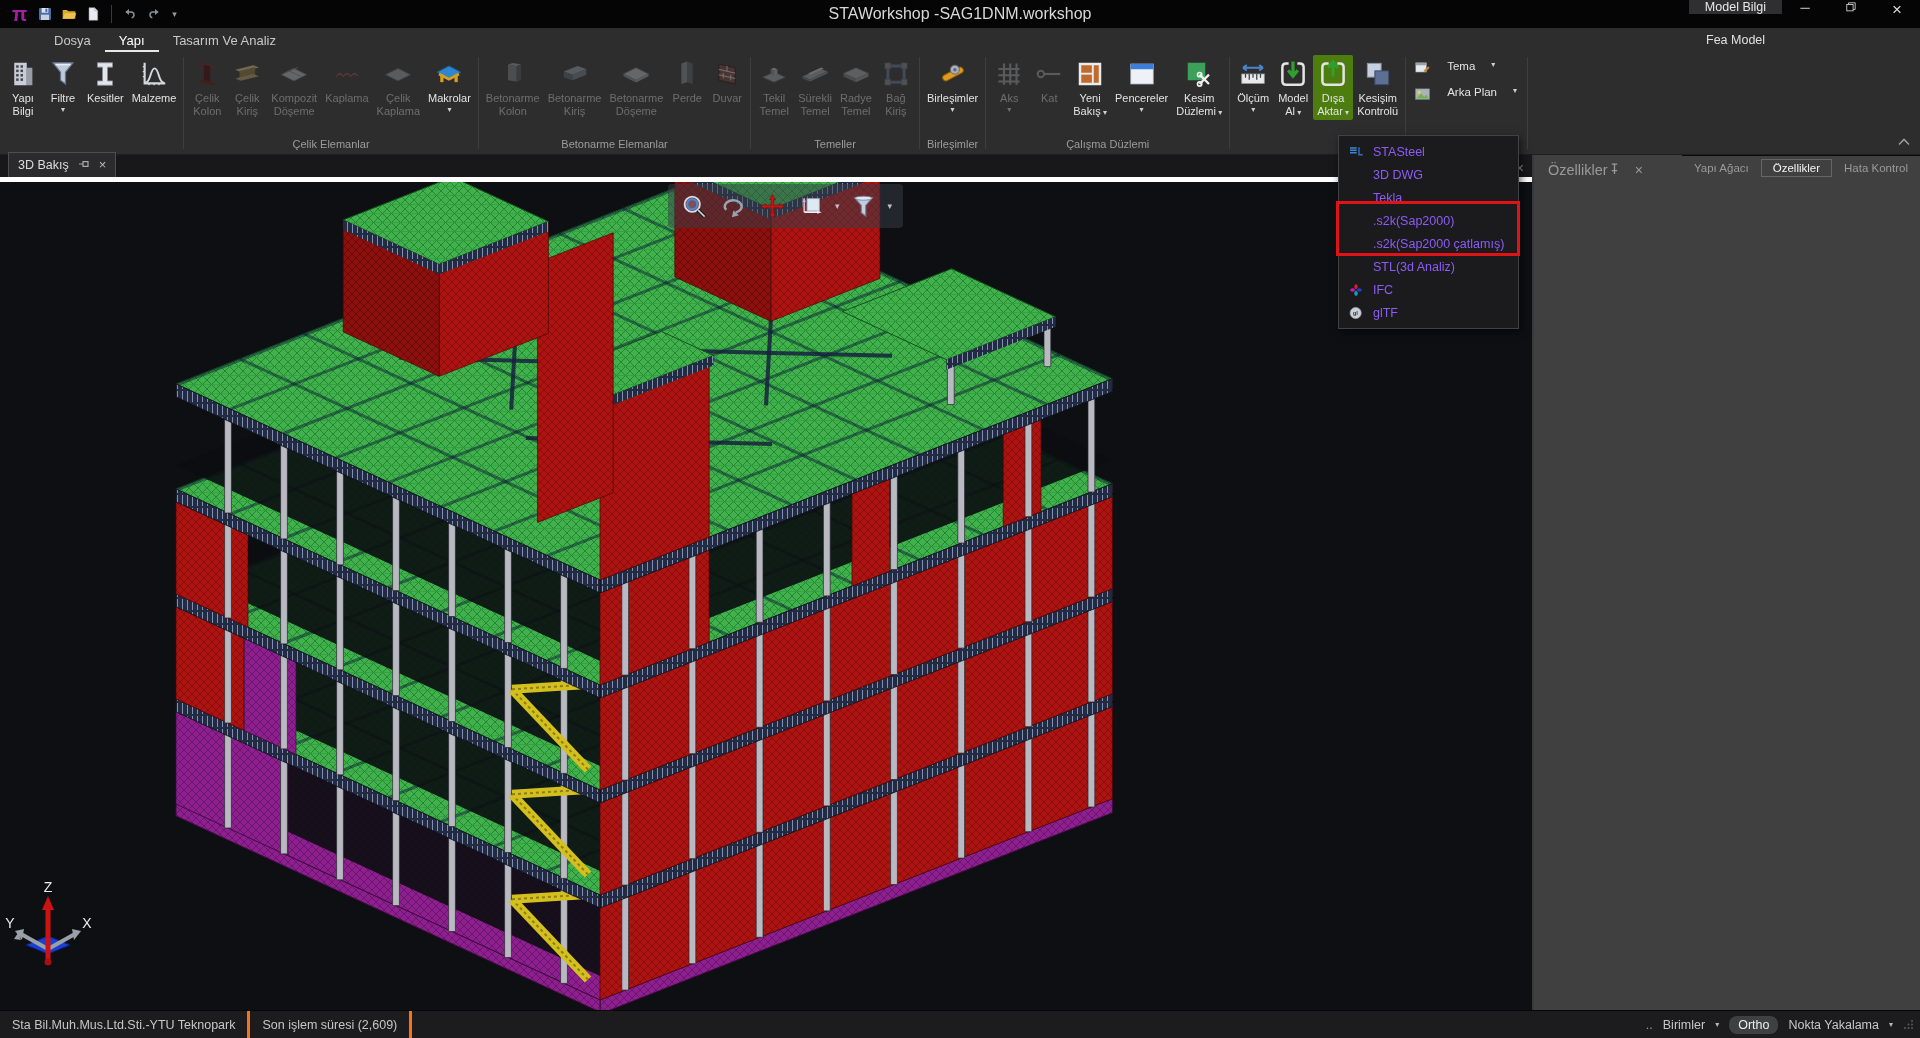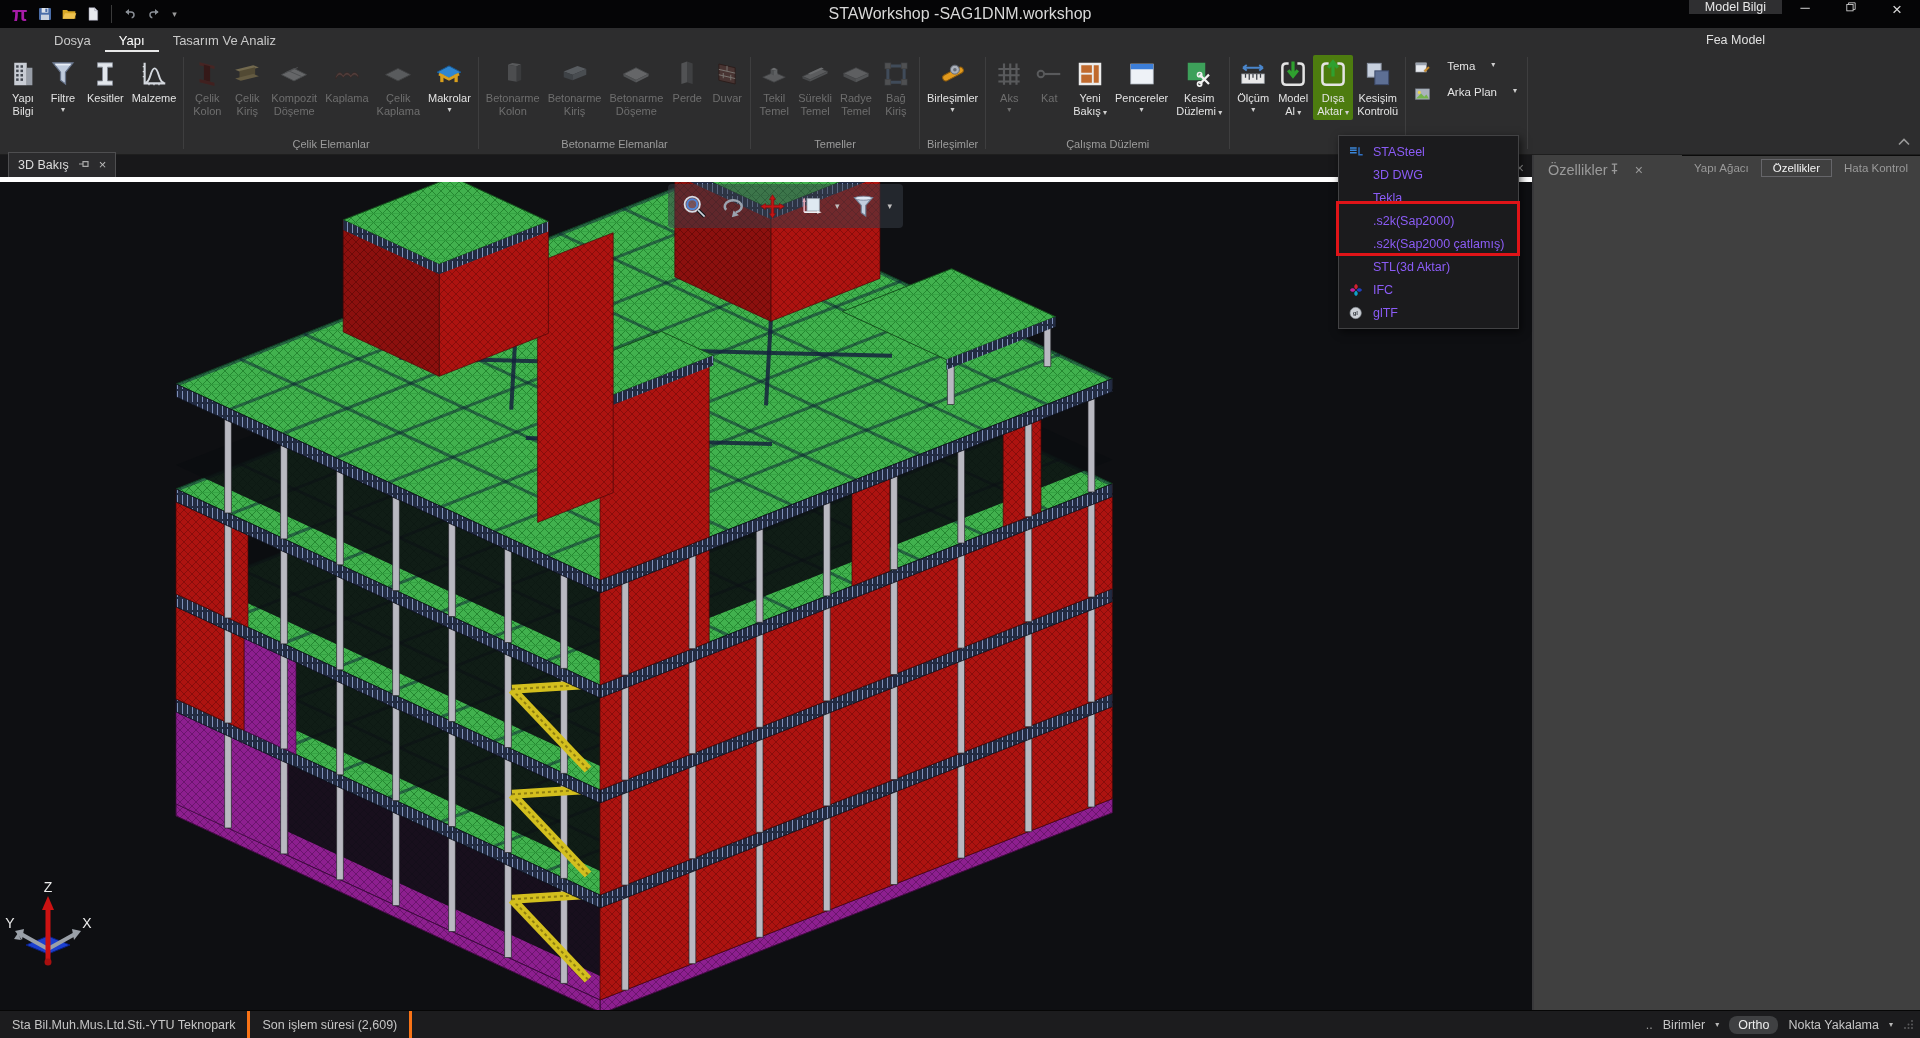--- a/index.html
+++ b/index.html
@@ -855,21 +855,21 @@
     <div class="xitem">
       <span class="xic"></span>
       <span>.s2k(Sap2000)</span>
     </div>
     <div class="xitem">
       <span class="xic"></span>
       <span>.s2k(Sap2000 çatlamış)</span>
     </div>
     <div class="xitem">
       <span class="xic"></span>
-      <span>STL(3d Aktar)</span>
+      <span>STL(3d Analiz)</span>
     </div>
     <div class="xitem">
       <span class="xic">
         <svg viewBox="0 0 24 24">
           <path d="M12 3 C15.5 4.8 15.5 9 12 11 C8.5 9 8.5 4.8 12 3" fill="#d02030"></path>
           <path d="M21 12 C19.2 15.5 15 15.5 13 12 C15 8.5 19.2 8.5 21 12" fill="#2040c0"></path>
           <path d="M12 21 C8.5 19.2 8.5 15 12 13 C15.5 15 15.5 19.2 12 21" fill="#10a0c8"></path>
           <path d="M3 12 C4.8 8.5 9 8.5 11 12 C9 15.5 4.8 15.5 3 12" fill="#c020a0"></path>
         </svg>
       </span>

